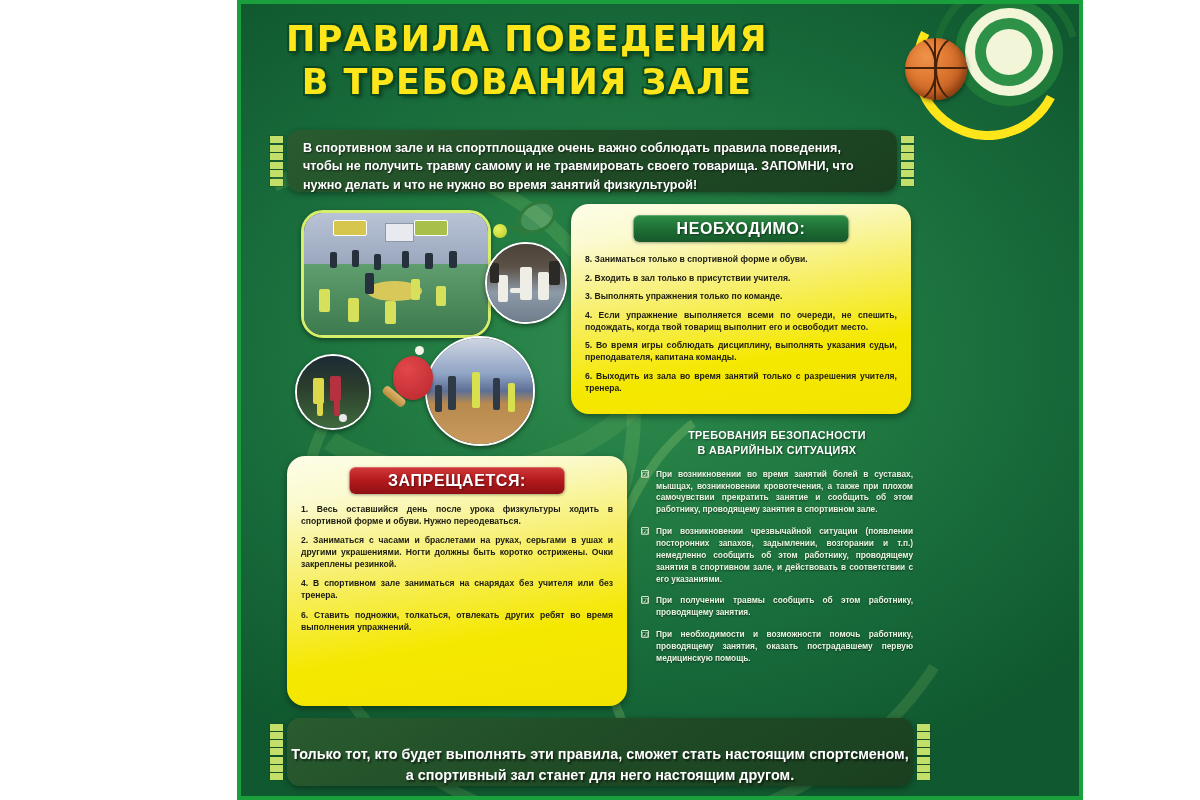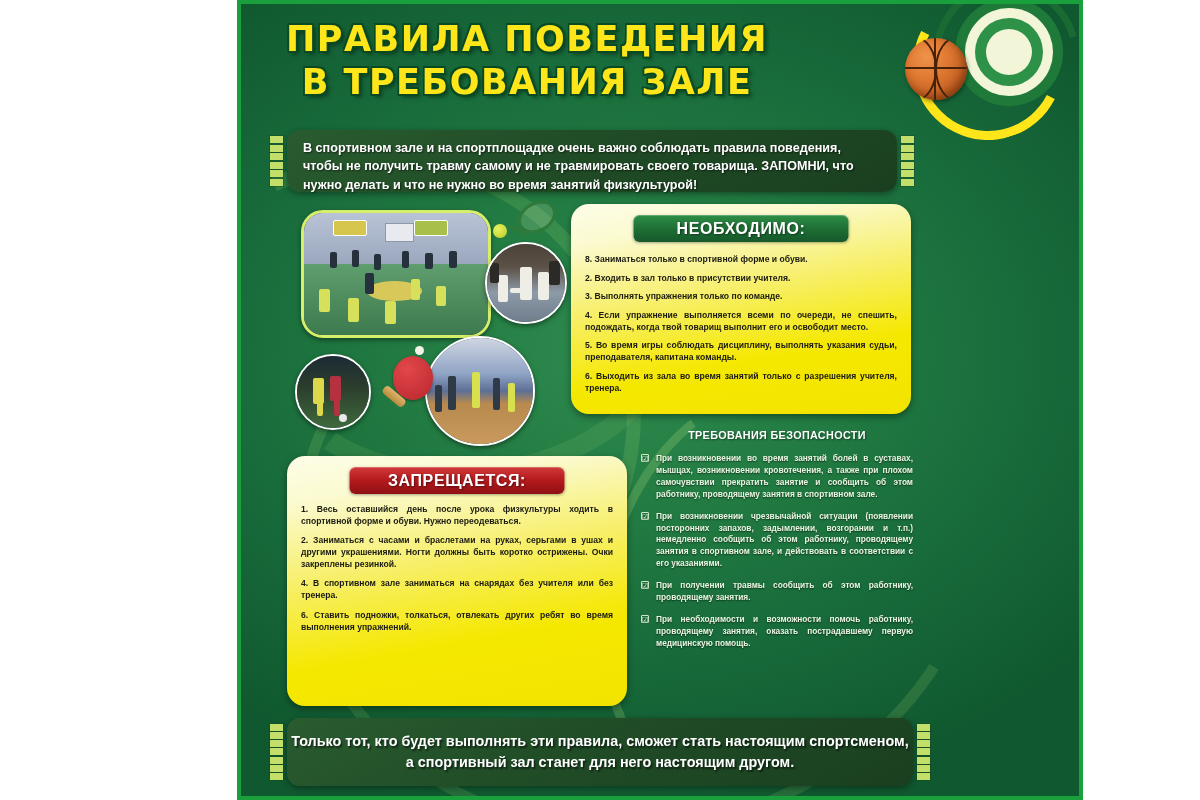--- a/index.html
+++ b/index.html
@@ -387,21 +387,21 @@
     border-radius: 1px;
     font-size: 7px; line-height: 7px;
     color: #ffffff;
     text-align: center;
   }
 
   
   #footer-panel {
     left: 46px; top: 714px;
     width: 626px; height: 68px;
-    display: flex; align-items: center; justify-content: center;
+    display: flex; align-items: flex-end; justify-content: center;
   }
   #footer-panel p {
     color: #ffffff;
     font-size: 14.4px;
     font-weight: 700;
     line-height: 1.45;
     text-align: center;
     text-shadow: 1.5px 1.5px 2px rgba(0,0,0,.6);
   }
 </style>
@@ -549,20 +549,21 @@
         <li>1. Весь оставшийся день после урока физкультуры ходить в спортивной форме и обуви. Нужно переодеваться.</li>
         <li>2. Заниматься с часами и браслетами на руках, серьгами в ушах и другими украшениями. Ногти должны быть коротко острижены. Очки закреплены резинкой.</li>
         <li>4. В спортивном зале заниматься на снарядах без учителя или без тренера.</li>
         <li>6. Ставить подножки, толкаться, отвлекать других ребят во время выполнения упражнений.</li>
       </ul>
     </div>
 
     <div id="emergency">
       <div id="emergency-heading">
         <div>ТРЕБОВАНИЯ БЕЗОПАСНОСТИ</div>
+        <div>В АВАРИЙНЫХ СИТУАЦИЯХ</div>
       </div>
 
       <div class="emg-item">
         <span class="emg-check">☑</span>
         <span>При возникновении во время занятий болей в суставах, мышцах, возникновении кровотечения, а также при плохом самочувствии прекратить занятие и сообщить об этом работнику, проводящему занятия в спортивном зале.</span>
       </div>
       <div class="emg-item">
         <span class="emg-check">☑</span>
         <span>При возникновении чрезвычайной ситуации (появлении посторонних запахов, задымлении, возгорании и т.п.) немедленно сообщить об этом работнику, проводящему занятия в спортивном зале, и действовать в соответствии с его указаниями.</span>
       </div>

